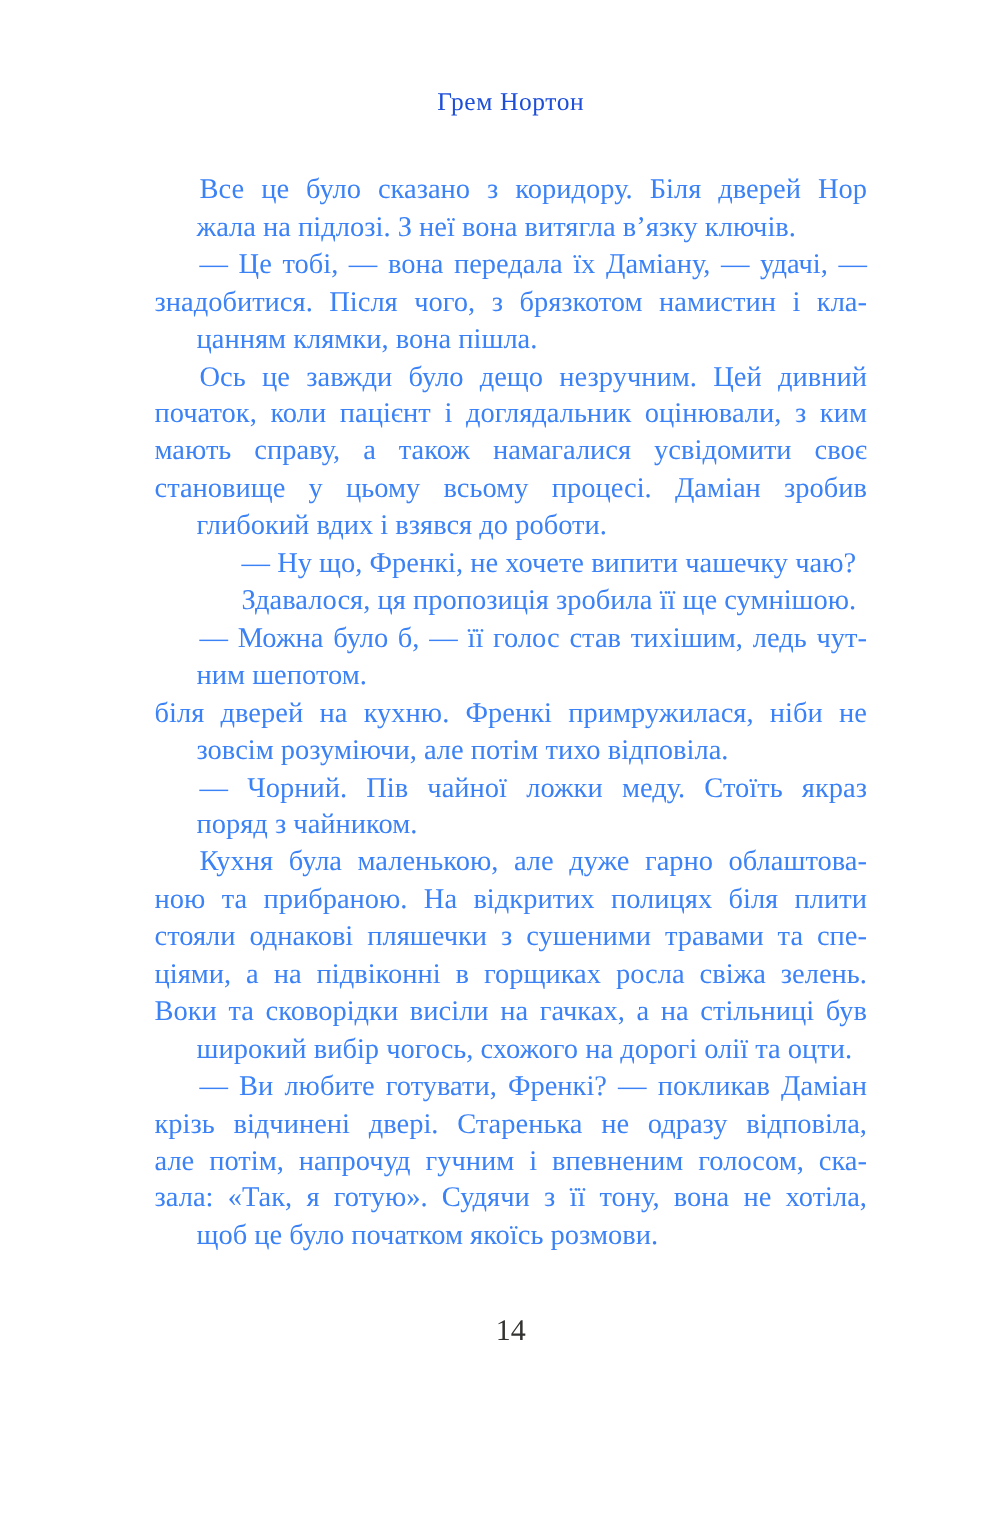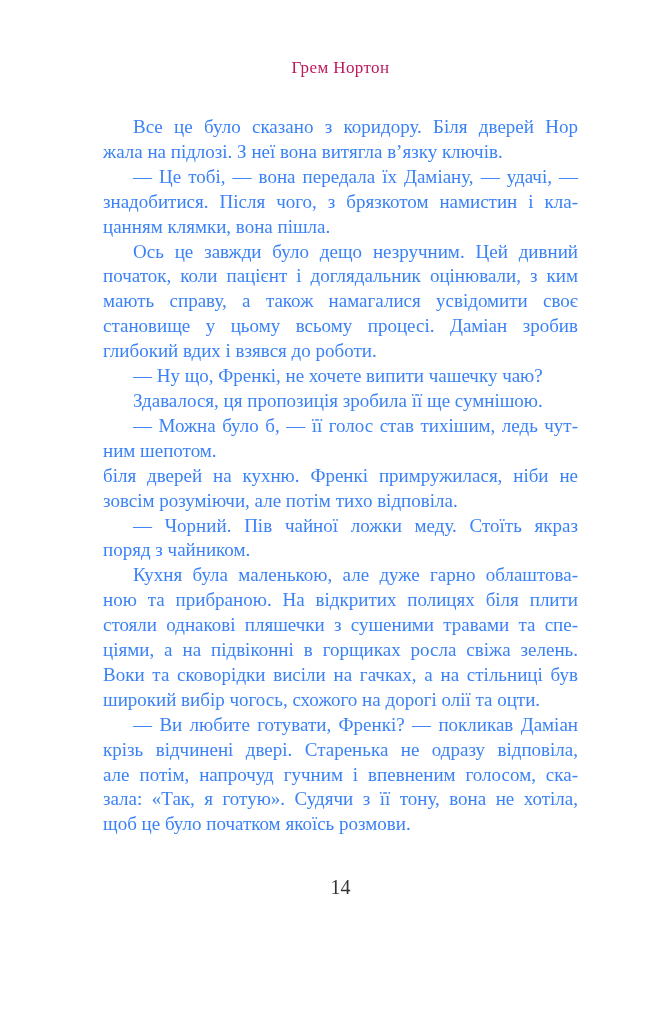--- a/index.html
+++ b/index.html
@@ -19,39 +19,40 @@
     inset: 0;
   }
   .running-header {
     position: absolute;
     left: 103px;
     top: 58px;
     width: 475px;
     text-align: center;
     font-size: 17px;
     letter-spacing: 0.4px;
-    color: #be185d;
+    color: #1d4ed8;
   }
   .body-text {
     position: absolute;
     left: 103px;
     top: 115px;
     width: 475px;
     font-size: 19px;
     line-height: 24.9px;
     color: #3b82f6;
     text-align: justify;
   }
   .line {
     text-align: justify;
     text-align-last: justify;
     white-space: normal;
   }
   .line.last {
     text-align-last: left;
+    margin-left: 28px;
   }
   .line.indent {
     text-indent: 30px;
   }
   .page-number {
     position: absolute;
     left: 103px;
     top: 876px;
     width: 475px;
     text-align: center;

